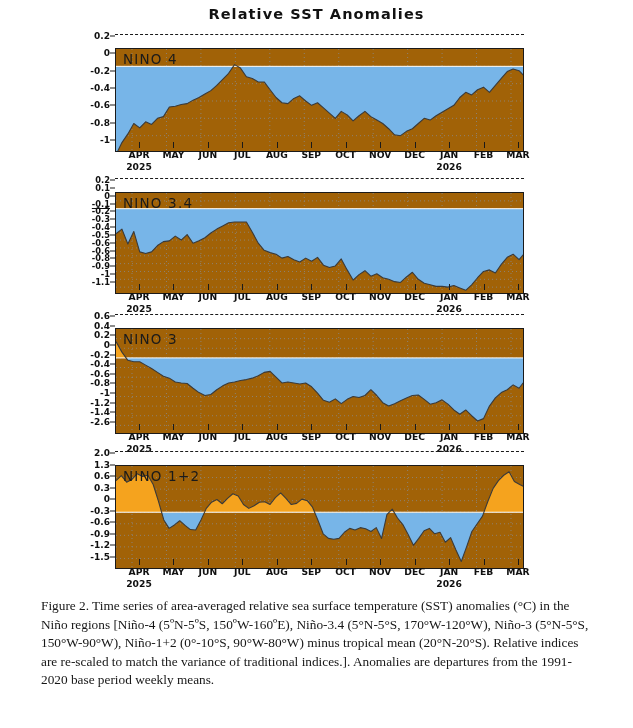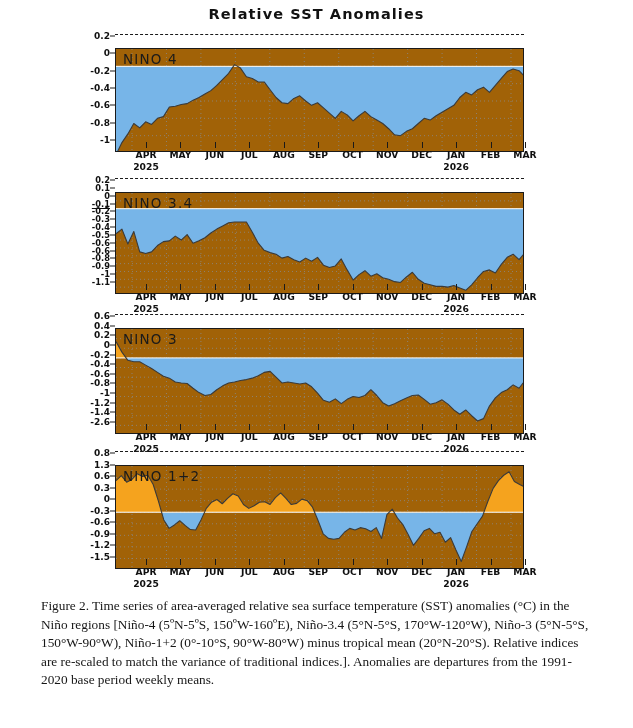--- a/index.html
+++ b/index.html
@@ -81,21 +81,21 @@
   .ytickmark {
     position: absolute;
     left: -5px;
     width: 5px;
     height: 0;
     border-top: 1.3px solid #1a1a1a;
     transform: translateY(-50%);
   }
   .xlabels {
     position: absolute;
-    left: 130px;
+    left: 123px;
     width: 409px;
     height: 30px;
   }
   .xlab {
     position: absolute;
     transform: translateX(-50%);
     text-align: center;
     font-family: "DejaVu Sans", sans-serif;
     font-weight: bold;
     font-size: 9.2px;
@@ -355,21 +355,21 @@
             <line x1="326.09090909090907" x2="326.09090909090907" y1="0" y2="104" stroke="#8a8a8a" stroke-width="0.8" stroke-dasharray="1,3"></line>
             <line x1="360.5454545454545" x2="360.5454545454545" y1="0" y2="104" stroke="#8a8a8a" stroke-width="0.8" stroke-dasharray="1,3"></line>
             <line x1="395" x2="395" y1="0" y2="104" stroke="#8a8a8a" stroke-width="0.8" stroke-dasharray="1,3"></line>
             <path d="M0.00 14.64 L5.31 9.63 L10.62 16.18 L15.94 13.48 L21.25 7.70 L26.56 10.40 L31.87 9.24 L37.18 18.49 L42.49 35.44 L47.81 53.93 L53.12 62.40 L58.43 58.93 L63.74 54.70 L69.05 59.32 L74.36 63.56 L79.68 63.94 L84.99 53.93 L90.30 42.37 L95.61 36.21 L100.92 33.51 L106.23 37.75 L111.55 32.36 L116.86 27.73 L122.17 30.04 L127.48 38.52 L132.79 42.37 L138.10 39.67 L143.42 36.21 L148.73 35.82 L154.04 38.52 L159.35 31.59 L164.66 26.96 L169.97 32.36 L175.29 38.52 L180.60 37.36 L185.91 33.13 L191.22 34.67 L196.53 41.21 L201.84 53.93 L207.16 67.79 L212.47 72.41 L217.78 73.19 L223.09 72.41 L228.40 66.25 L233.71 62.40 L239.03 63.94 L244.34 61.63 L249.65 62.79 L254.96 65.48 L260.27 61.63 L265.58 72.41 L270.90 48.53 L276.21 43.14 L281.52 52.00 L286.83 58.55 L292.14 68.56 L297.45 79.35 L302.77 72.41 L308.08 64.71 L313.39 62.40 L318.70 67.79 L324.01 66.25 L329.32 76.27 L334.64 71.64 L339.95 83.97 L345.26 95.53 L350.57 80.89 L355.88 65.48 L361.19 57.78 L366.51 50.07 L371.82 35.44 L377.13 22.34 L382.44 14.64 L387.75 9.24 L393.06 5.78 L398.38 15.41 L403.69 18.49 L409.00 21.19 L409 46.22 L0 46.22 Z" fill="#77b5e8" clip-path="url(#cp-neg-3)"></path>
             <path d="M0.00 14.64 L5.31 9.63 L10.62 16.18 L15.94 13.48 L21.25 7.70 L26.56 10.40 L31.87 9.24 L37.18 18.49 L42.49 35.44 L47.81 53.93 L53.12 62.40 L58.43 58.93 L63.74 54.70 L69.05 59.32 L74.36 63.56 L79.68 63.94 L84.99 53.93 L90.30 42.37 L95.61 36.21 L100.92 33.51 L106.23 37.75 L111.55 32.36 L116.86 27.73 L122.17 30.04 L127.48 38.52 L132.79 42.37 L138.10 39.67 L143.42 36.21 L148.73 35.82 L154.04 38.52 L159.35 31.59 L164.66 26.96 L169.97 32.36 L175.29 38.52 L180.60 37.36 L185.91 33.13 L191.22 34.67 L196.53 41.21 L201.84 53.93 L207.16 67.79 L212.47 72.41 L217.78 73.19 L223.09 72.41 L228.40 66.25 L233.71 62.40 L239.03 63.94 L244.34 61.63 L249.65 62.79 L254.96 65.48 L260.27 61.63 L265.58 72.41 L270.90 48.53 L276.21 43.14 L281.52 52.00 L286.83 58.55 L292.14 68.56 L297.45 79.35 L302.77 72.41 L308.08 64.71 L313.39 62.40 L318.70 67.79 L324.01 66.25 L329.32 76.27 L334.64 71.64 L339.95 83.97 L345.26 95.53 L350.57 80.89 L355.88 65.48 L361.19 57.78 L366.51 50.07 L371.82 35.44 L377.13 22.34 L382.44 14.64 L387.75 9.24 L393.06 5.78 L398.38 15.41 L403.69 18.49 L409.00 21.19 L409 46.22 L0 46.22 Z" fill="#f5a31e" clip-path="url(#cp-pos-3)"></path>
             <line x1="0" x2="409" y1="46.22222222222222" y2="46.22222222222222" stroke="#ffffff" stroke-width="1"></line>
             <path d="M0.00 14.64 L5.31 9.63 L10.62 16.18 L15.94 13.48 L21.25 7.70 L26.56 10.40 L31.87 9.24 L37.18 18.49 L42.49 35.44 L47.81 53.93 L53.12 62.40 L58.43 58.93 L63.74 54.70 L69.05 59.32 L74.36 63.56 L79.68 63.94 L84.99 53.93 L90.30 42.37 L95.61 36.21 L100.92 33.51 L106.23 37.75 L111.55 32.36 L116.86 27.73 L122.17 30.04 L127.48 38.52 L132.79 42.37 L138.10 39.67 L143.42 36.21 L148.73 35.82 L154.04 38.52 L159.35 31.59 L164.66 26.96 L169.97 32.36 L175.29 38.52 L180.60 37.36 L185.91 33.13 L191.22 34.67 L196.53 41.21 L201.84 53.93 L207.16 67.79 L212.47 72.41 L217.78 73.19 L223.09 72.41 L228.40 66.25 L233.71 62.40 L239.03 63.94 L244.34 61.63 L249.65 62.79 L254.96 65.48 L260.27 61.63 L265.58 72.41 L270.90 48.53 L276.21 43.14 L281.52 52.00 L286.83 58.55 L292.14 68.56 L297.45 79.35 L302.77 72.41 L308.08 64.71 L313.39 62.40 L318.70 67.79 L324.01 66.25 L329.32 76.27 L334.64 71.64 L339.95 83.97 L345.26 95.53 L350.57 80.89 L355.88 65.48 L361.19 57.78 L366.51 50.07 L371.82 35.44 L377.13 22.34 L382.44 14.64 L387.75 9.24 L393.06 5.78 L398.38 15.41 L403.69 18.49 L409.00 21.19" fill="none" stroke="#3a3a3a" stroke-width="1.1" stroke-linejoin="round"></path>
           </svg>
           <div class="panel-label">NINO  1+2</div>
         </div>
-        <div class="ytick" style="top: 0px;">0.8</div>
+        <div class="ytick" style="top: 0px;">2.0</div>
         <div class="ytickmark" style="top: 0px;"></div>
         <div class="ytick" style="top: 11.5556px;">1.3</div>
         <div class="ytickmark" style="top: 11.5556px;"></div>
         <div class="ytick" style="top: 23.1111px;">0.6</div>
         <div class="ytickmark" style="top: 23.1111px;"></div>
         <div class="ytick" style="top: 34.6667px;">0.3</div>
         <div class="ytickmark" style="top: 34.6667px;"></div>
         <div class="ytick" style="top: 46.2222px;">0</div>
         <div class="ytickmark" style="top: 46.2222px;"></div>
         <div class="ytick" style="top: 57.7778px;">-0.3</div>

